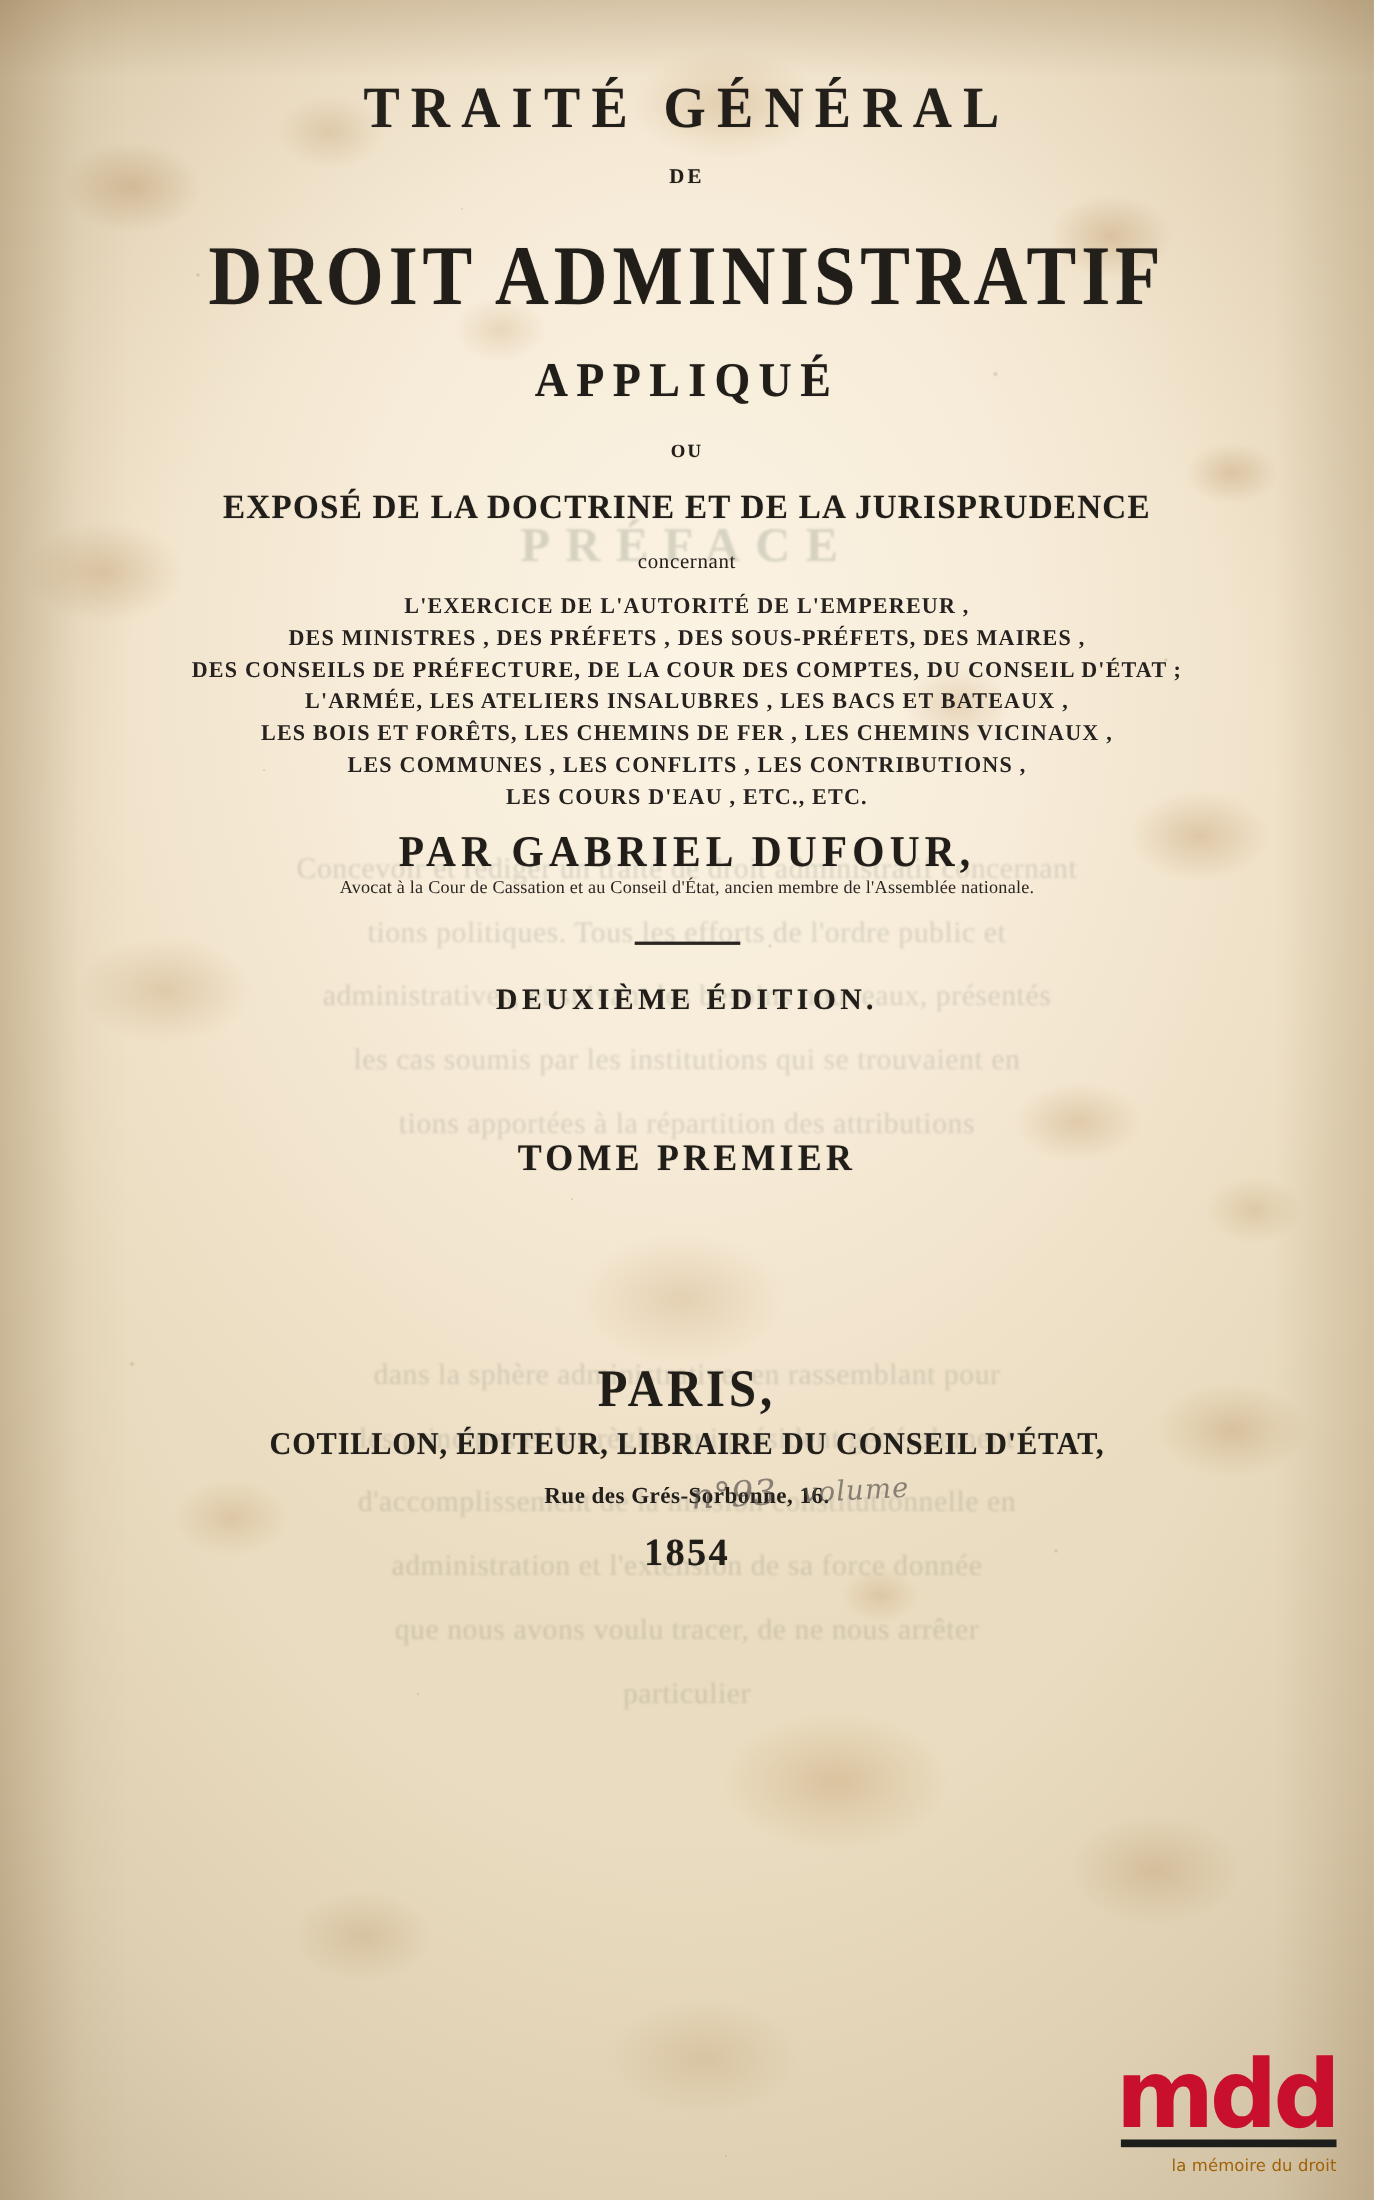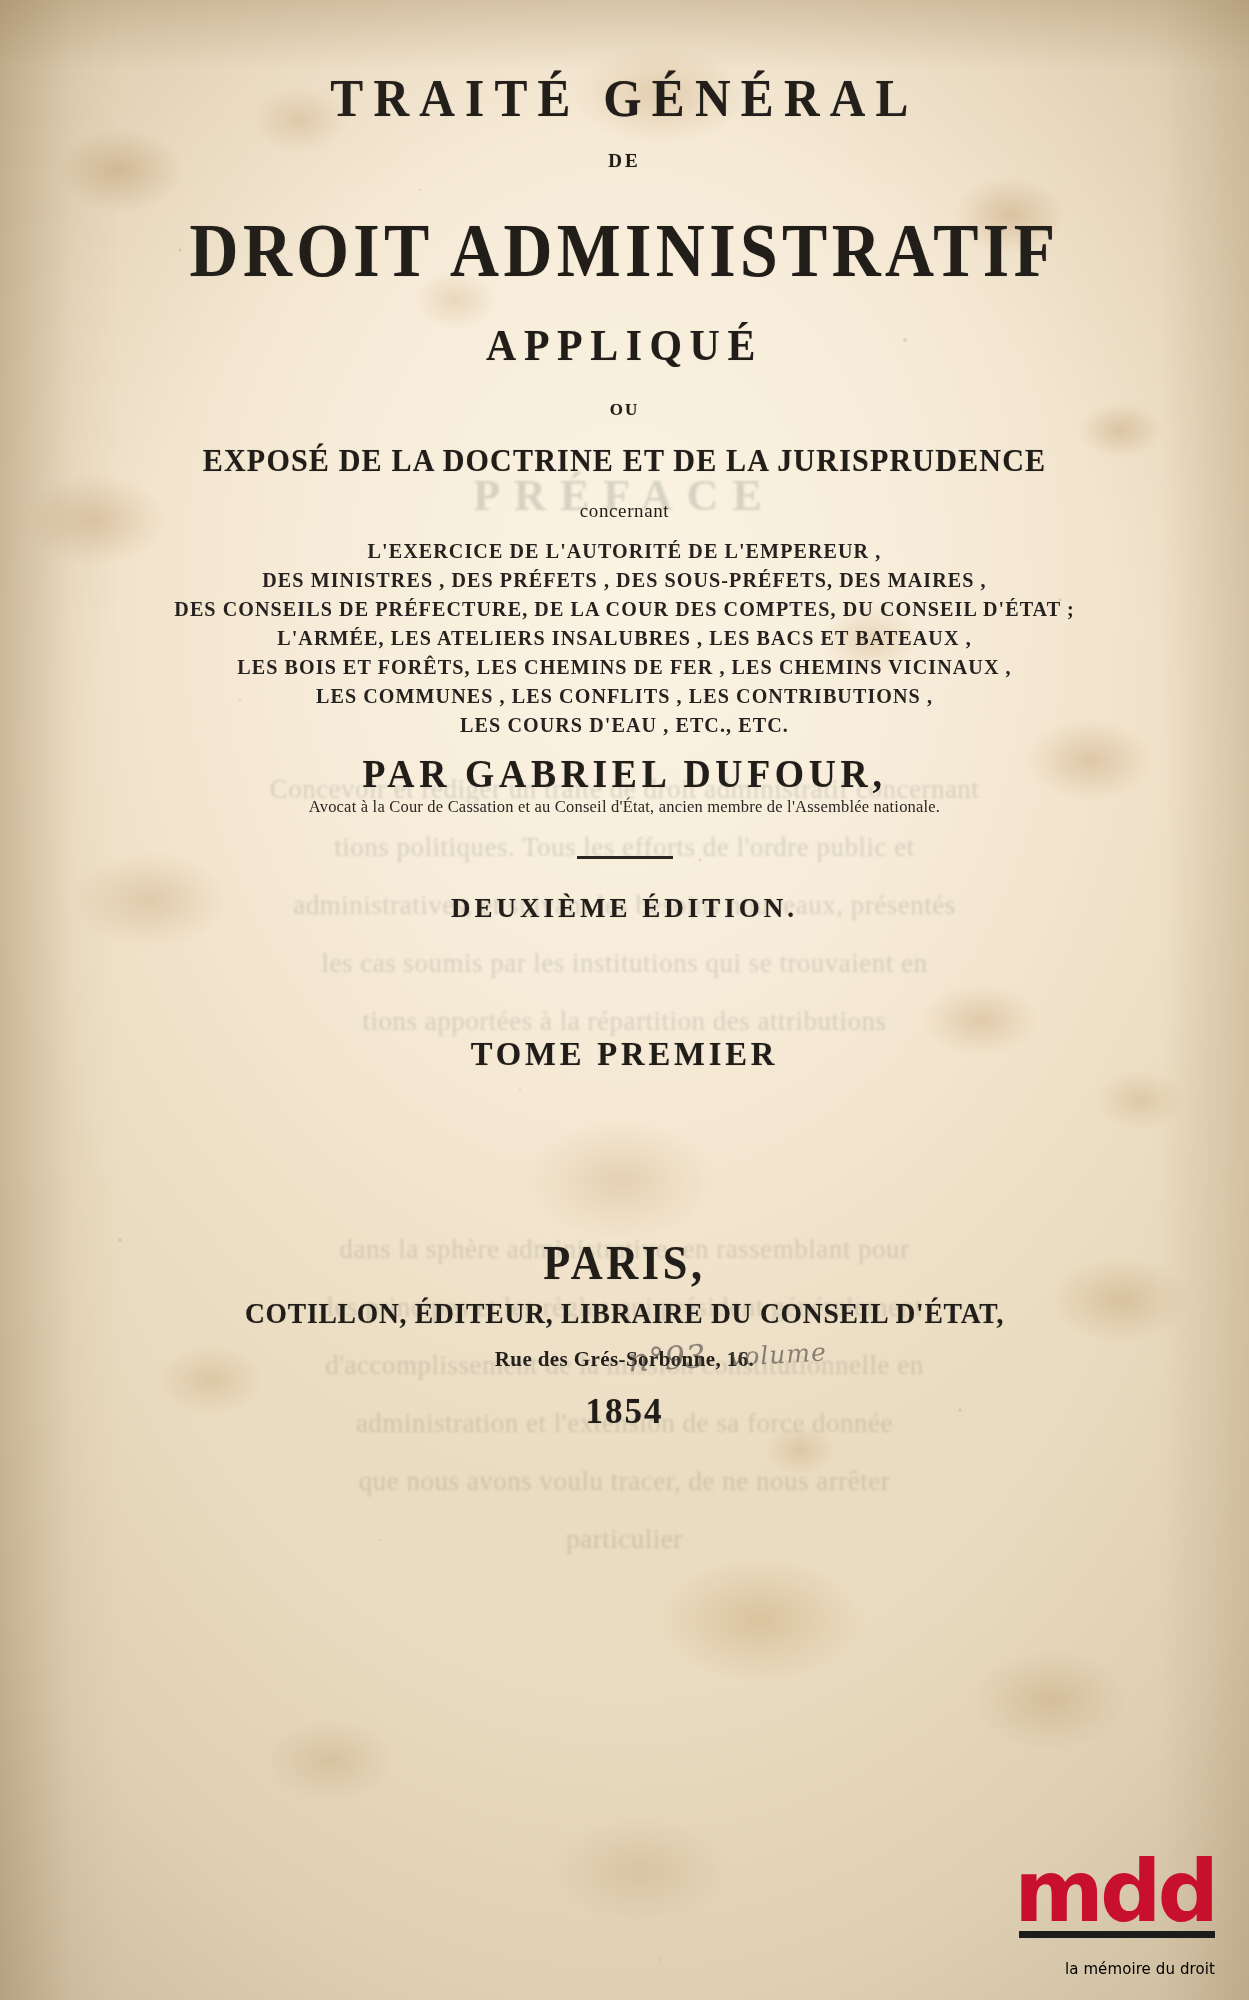--- a/index.html
+++ b/index.html
@@ -313,22 +313,22 @@
   }
   .logo-bar {
     height: 7px;
     background: #1d1d1b;
     margin-top: 4px;
     width: 100%;
   }
   .logo-tagline {
     font-family: "DejaVu Sans", "Liberation Sans", sans-serif;
     font-size: 15px;
-    color: #000000;
-    margin-top: 22px;
+    color: #a16207;
+    margin-top: 8px;
     letter-spacing: 0.1px;
     white-space: nowrap;
   }
 </style>
 </head>
 <body>
 
 <div class="page">
 
   <div class="paper-base"></div>

